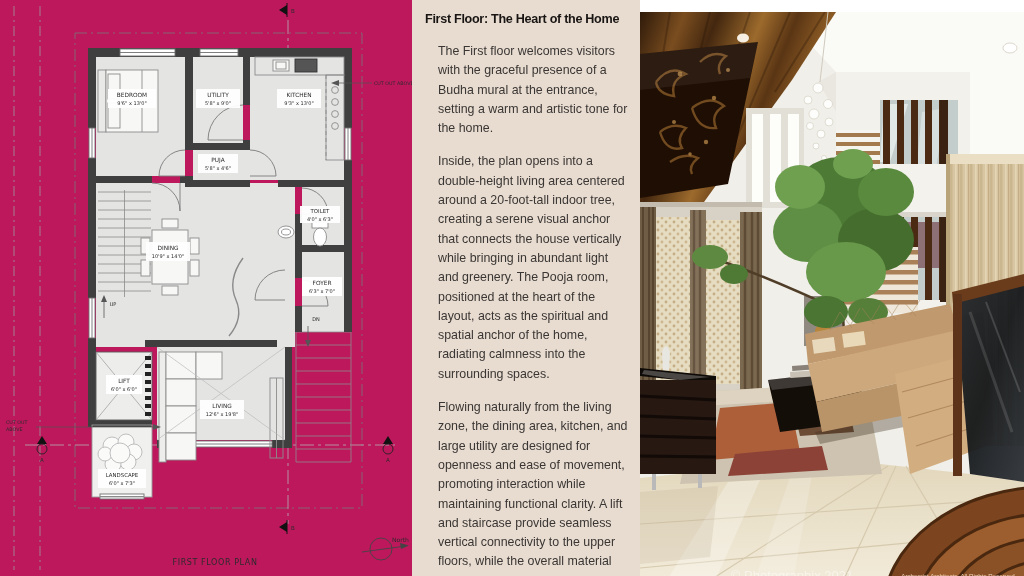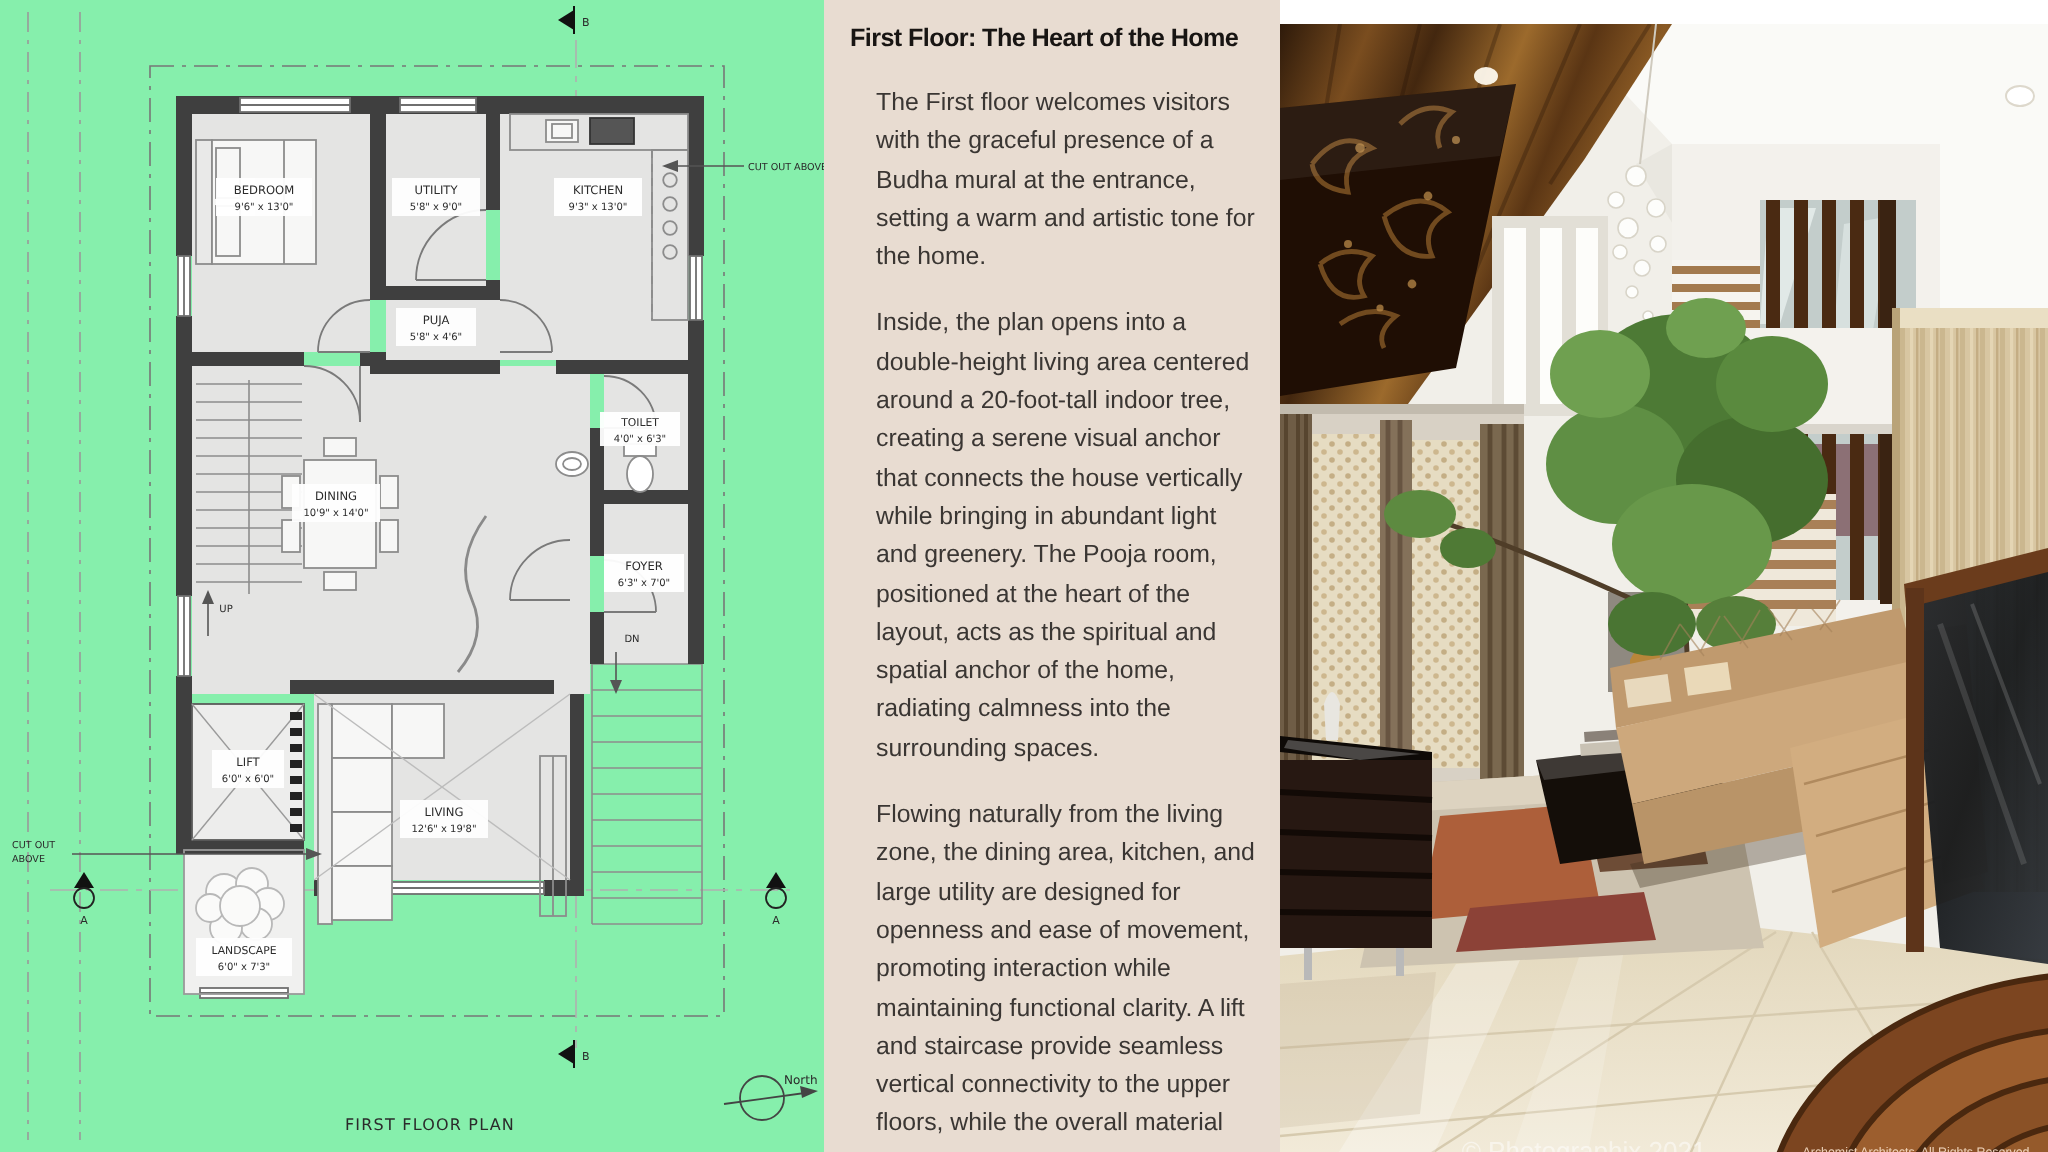--- a/index.html
+++ b/index.html
@@ -1,18 +1,18 @@
 <!DOCTYPE html>
 <html><head>
 <meta charset="utf-8">
 <style>
   html,body{margin:0;padding:0;background:#777;}
   .page{position:relative;width:1024px;height:576px;overflow:hidden;background:#fff;
         font-family:"Liberation Sans",sans-serif;}
-  .plan-panel{position:absolute;left:0;top:0;width:468px;height:576px;background:#86efac;}
+  .plan-panel{position:absolute;left:0;top:0;width:468px;height:576px;background:#be185d;}
   .text-panel{position:absolute;left:412px;top:0;width:228px;height:576px;background:#e8dcd1;
               box-sizing:border-box;padding:10px 12px 0 13px;color:#3a3633;}
   .text-panel h1{font-size:12.6px;font-weight:bold;color:#181513;margin:2px 0 16px 0;
                  letter-spacing:-0.3px;white-space:nowrap;}
   .text-panel p{font-size:12.4px;line-height:19.3px;margin:0 0 14px 13px;}
   .photo-panel{position:absolute;left:640px;top:12px;width:396px;height:576px;background:#bef264;}
   svg{display:block;}
   .plan-svg text{font-family:"DejaVu Sans",sans-serif;fill:#2b2b2b;}
   .photo-svg text{font-family:"Liberation Sans",sans-serif;}
 </style>

